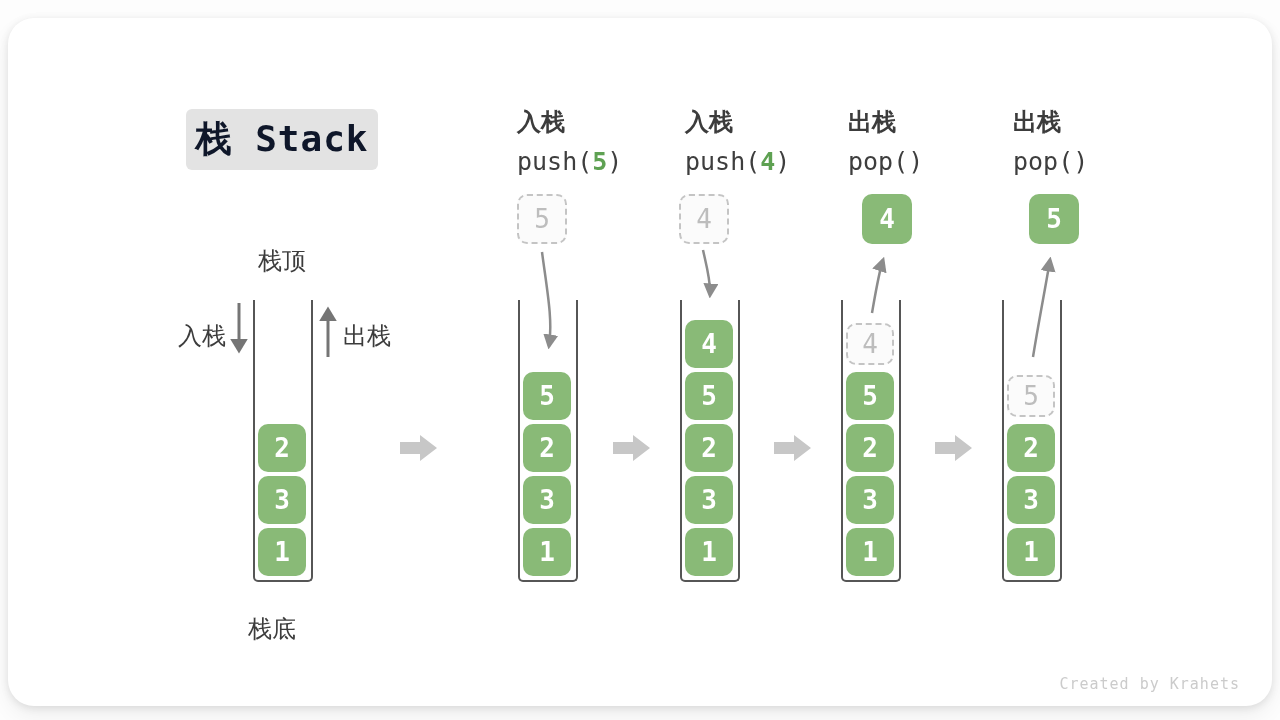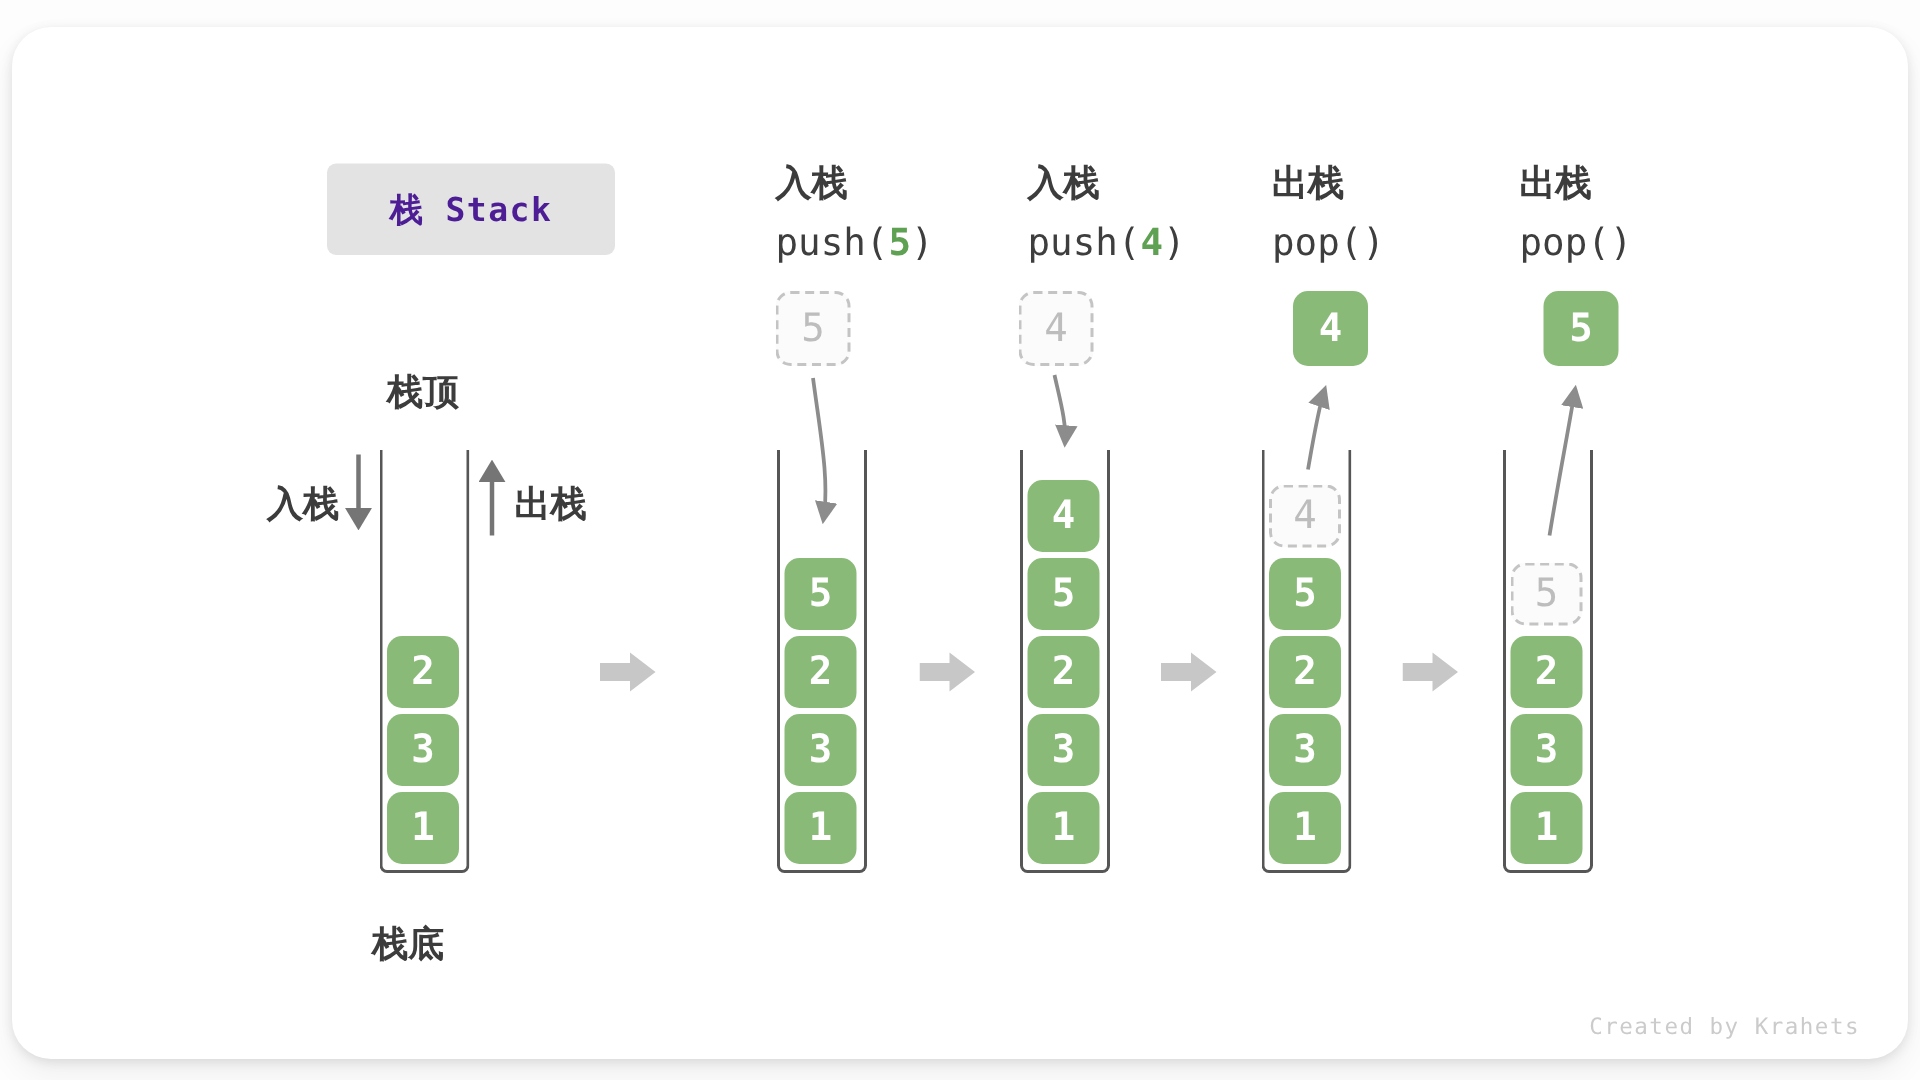--- a/index.html
+++ b/index.html
@@ -15,26 +15,25 @@
     background: #ffffff;
     border-radius: 26px;
     box-shadow: 0 2px 8px rgba(0,0,0,0.10), 0 10px 22px rgba(0,0,0,0.06);
   }
   .abs { position: absolute; }
   .title-badge {
     left: 186px; top: 109px; width: 192px; height: 61px;
     background: #e3e3e3; border-radius: 6px;
     display: flex; align-items: center; justify-content: center;
     font-family: "DejaVu Sans Mono", monospace;
-    font-size: 22px; font-weight: 700; color: #4c1d95;
+    font-size: 36px; font-weight: 700; color: #0f172a;
     letter-spacing: 1px;
-    margin-left: 32px;
   }
   .cn-label {
-    font-weight: 700; font-size: 24px; color: #3c3c3c;
+    font-weight: 400; font-size: 24px; color: #3c3c3c;
     white-space: nowrap;
   }
   .col { top: 106px; }
   .col .op { font-weight: 700; font-size: 24px; color: #3c3c3c; }
   .col .code {
     margin-top: 9px;
     font-family: "DejaVu Sans Mono", monospace;
     font-size: 25px; color: #3e3e3e; white-space: pre;
   }
   .col .code .arg { color: #5ea152; font-weight: 700; }

